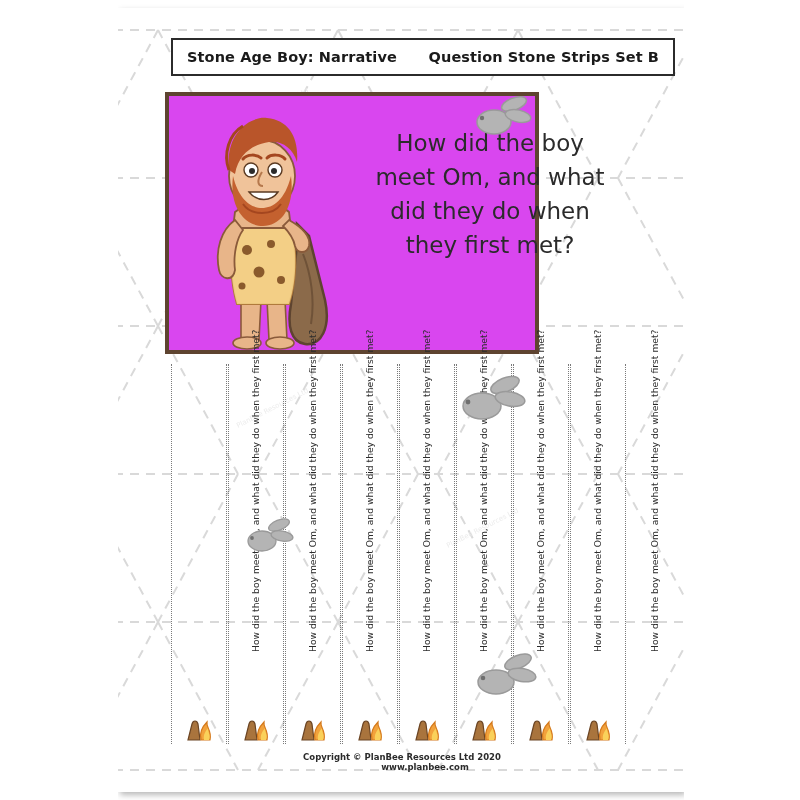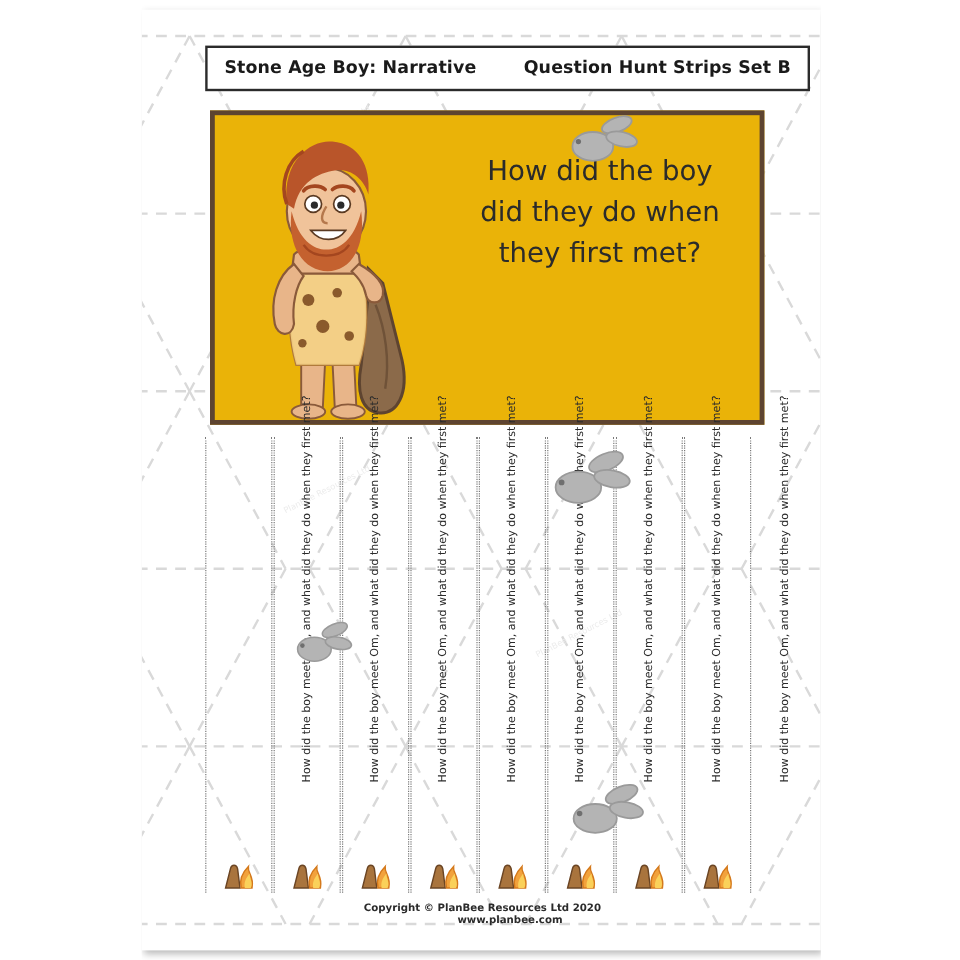--- a/index.html
+++ b/index.html
@@ -78,26 +78,26 @@
     font-weight: bold;
     font-size: 14.5px;
     color: #1a1a1a;
     letter-spacing: 0.1px;
     white-space: nowrap;
   }
 
   
   .question-card {
     position: absolute;
-    left: 57px;
+    left: 47px;
     top: 84px;
-    width: 462px;
+    width: 374px;
     height: 262px;
     border: 4px solid #5e4430;
-    background: #eab308;
+    background: #d946ef;
     box-sizing: border-box;
   }
 
   .caveman {
     position: absolute;
     left: 16px;
     top: 8px;
     width: 170px;
     height: 246px;
   }
@@ -258,21 +258,21 @@
       <g fill="#ececec" font-family="DejaVu Sans" font-size="7">
         <text x="120" y="120" transform="rotate(-27 120 120)">PlanBee Resources Ltd</text>
         <text x="300" y="196" transform="rotate(-27 300 196)">PlanBee Resources Ltd</text>
         <text x="120" y="420" transform="rotate(-27 120 420)">PlanBee Resources Ltd</text>
         <text x="330" y="540" transform="rotate(-27 330 540)">PlanBee Resources Ltd</text>
       </g>
     </svg>
 
     <div class="header-bar">
       <div class="header-title">Stone Age Boy: Narrative</div>
-      <div class="header-sub">Question Hunt Strips Set B</div>
+      <div class="header-sub">Question Stone Strips Set B</div>
     </div>
 
     <div class="question-card">
 
       <svg class="caveman" viewBox="0 0 170 246">
 
         <path d="M112 120 L124 132 L140 196 C146 224 136 242 120 240 C106 238 102 222 106 200 L112 140 Z" fill="#8b6a4a" stroke="#5e4430" stroke-width="2.5"></path>
         <path d="M118 150 C126 170 130 196 126 220" stroke="#6f5238" stroke-width="2" fill="none"></path>
 
         <path d="M56 196 L56 236 L74 236 L76 196 Z" fill="#e8b589" stroke="#8a5a3a" stroke-width="1.6"></path>
@@ -310,20 +310,21 @@
         <path d="M58 55 C62 50 72 50 76 54" stroke="#a4461f" stroke-width="3" fill="none" stroke-linecap="round"></path>
         <path d="M82 54 C86 50 96 50 100 55" stroke="#a4461f" stroke-width="3" fill="none" stroke-linecap="round"></path>
 
         <path d="M77 68 C72 76 72 82 78 82" stroke="#b5784c" stroke-width="2" fill="none"></path>
 
         <path d="M64 88 C72 98 86 98 93 88 Z" fill="#ffffff" stroke="#5a3a22" stroke-width="1.4"></path>
       </svg>
 
       <div class="question-text">
         <div>How did the boy</div>
+        <div>meet Om, and what</div>
         <div>did they do when</div>
         <div>they first met?</div>
       </div>
     </div>
 
     <div class="strips-area">
 
       <div class="strip" style="left:0px;">
         <div class="strip-text">
             <span>How did the boy meet Om, and what did they do when they first met?</span>

